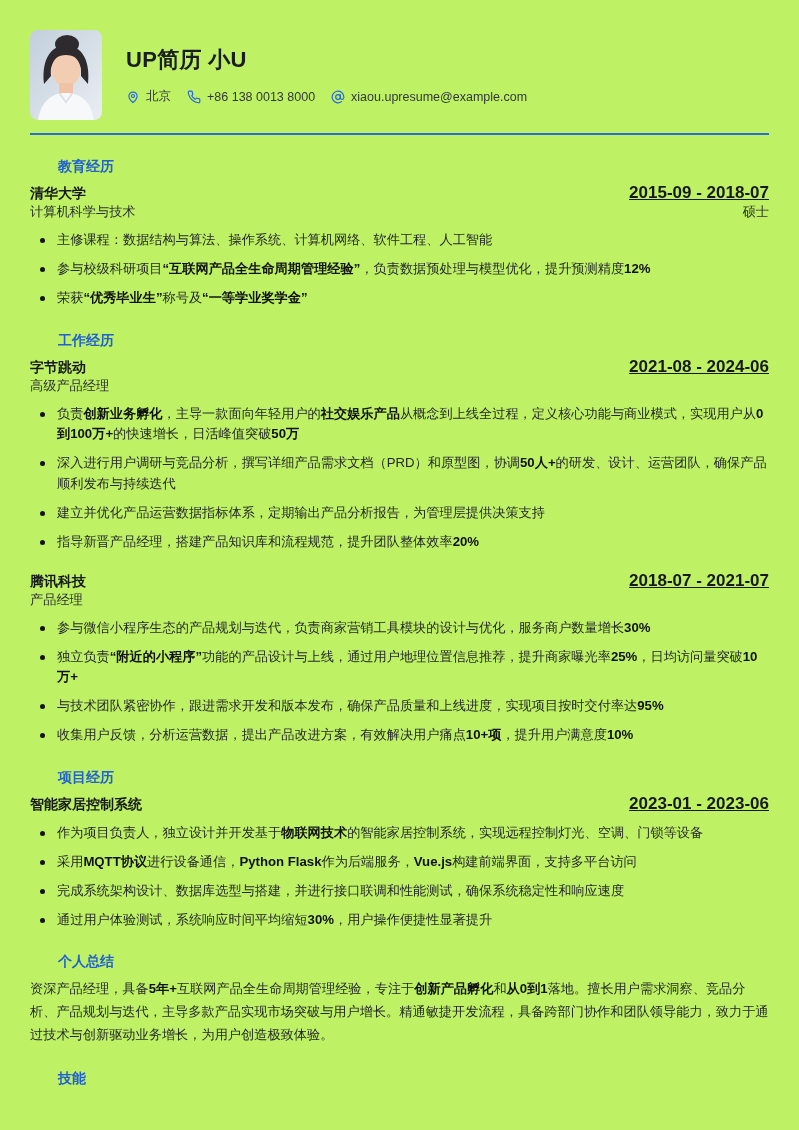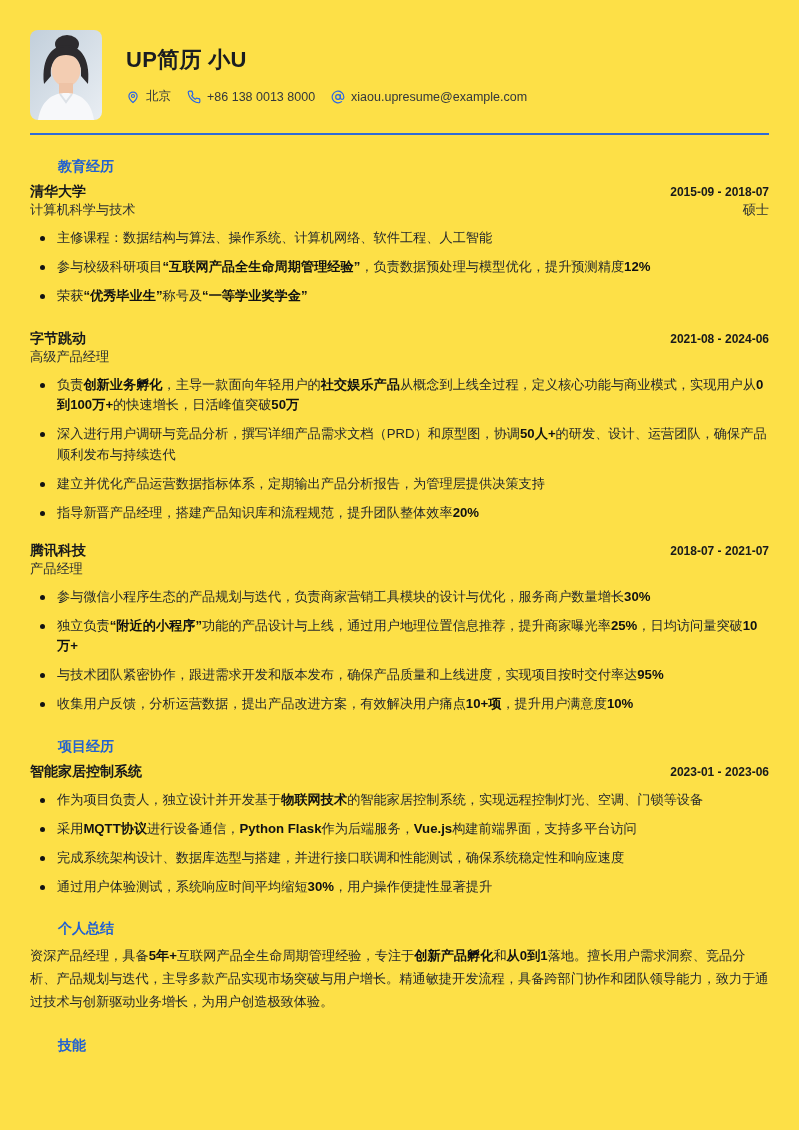--- a/index.html
+++ b/index.html
@@ -2,41 +2,41 @@
 <html><head>
 <meta charset="utf-8">
 <style>
   * { margin:0; padding:0; box-sizing:border-box; }
   html,body { background:#ffffff; }
   body {
     width:799px; height:1130px; overflow:hidden;
     font-family:"Liberation Sans","DejaVu Sans",sans-serif;
     color:#222529;
   }
-  .page { width:799px; height:1130px; background:#fde047; padding:30px 30px 0 30px; }
+  .page { width:799px; height:1130px; background:#bef264; padding:30px 30px 0 30px; }
 
   
   .header { display:flex; align-items:center; gap:24px; }
   .avatar { width:72px; height:90px; border-radius:8px; overflow:hidden; flex:0 0 auto; }
   .avatar svg { display:block; width:100%; height:100%; }
   .name { font-size:22px; font-weight:700; color:#1a1d21; letter-spacing:.3px; }
   .contacts { display:flex; align-items:center; gap:16px; margin-top:13px; font-size:12.5px; color:#33373c; }
   .contact { display:inline-flex; align-items:center; gap:6px; }
   .cicon { width:14px; height:14px; color:#2563eb; display:inline-flex; }
   .cicon svg { width:14px; height:14px; }
   .divider { border-top:2px solid #2f6bd7; margin-top:13px; }
 
   
   .section { margin-top:23px; }
   .section-title { color:#2161d2; font-size:14px; font-weight:700; margin-bottom:7px;padding-left:28px; }
 
   .entry + .entry { margin-top:18px; }
   .entry-head { display:flex; justify-content:space-between; align-items:baseline; }
   .entry-org  { font-size:14px;  font-weight:700; color:#17191c;text-align:right; }
-  .entry-date { font-size:12px; font-weight:700; color:#17191c; }
+  .entry-date { font-size:17px; font-weight:700; color:#17191c;text-decoration:underline; }
   .entry-sub { display:flex; justify-content:space-between; font-size:13.2px; color:#2a2e33; }
 
   ul.bullets { list-style:none; margin-top:9px; }
   ul.bullets li {
     position:relative; padding-left:27px; margin-bottom:8px;
     font-size:13.2px; line-height:1.58; color:#25282c;
   }
   ul.bullets li::before {
     content:""; position:absolute; left:10px; top:8px;
     width:5px; height:5px; border-radius:50%; background:#131313;
@@ -117,20 +117,21 @@
             <span class="entry-degree">硕士</span>
           </div>
           <ul class="bullets">
             <li><span>主修课程：数据结构与算法、操作系统、计算机网络、软件工程、人工智能</span></li>
             <li><span>参与校级科研项目</span><b>“互联网产品全生命周期管理经验”</b><span>，负责数据预处理与模型优化，提升预测精度</span><b>12%</b></li>
             <li><span>荣获</span><b>“优秀毕业生”</b><span>称号及</span><b>“一等学业奖学金”</b></li>
           </ul>
         </div>
       </section>
       <section class="section">
+        <div class="section-title">工作经历</div>
         <div class="entry">
           <div class="entry-head">
             <span class="entry-org">字节跳动</span>
             <span class="entry-date">2021-08 - 2024-06</span>
           </div>
           <div class="entry-sub">
             <span class="entry-role">高级产品经理</span>
             <span class="entry-degree"></span>
           </div>
           <ul class="bullets">

